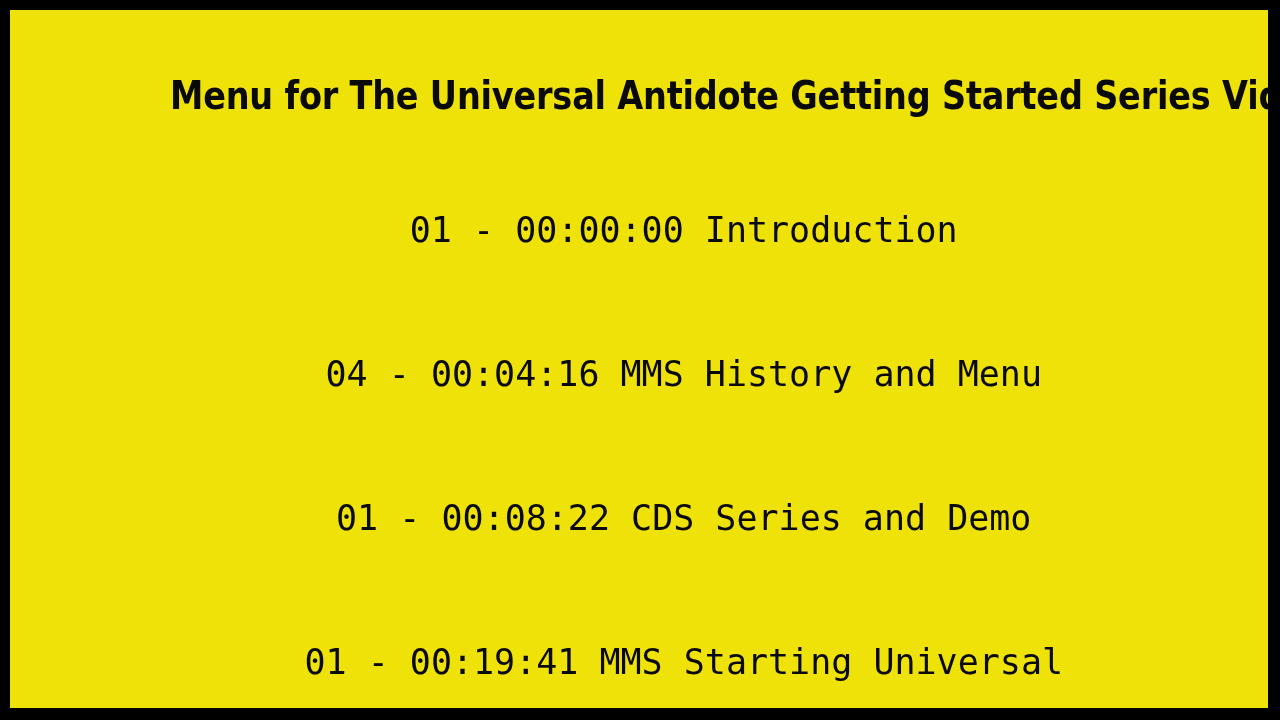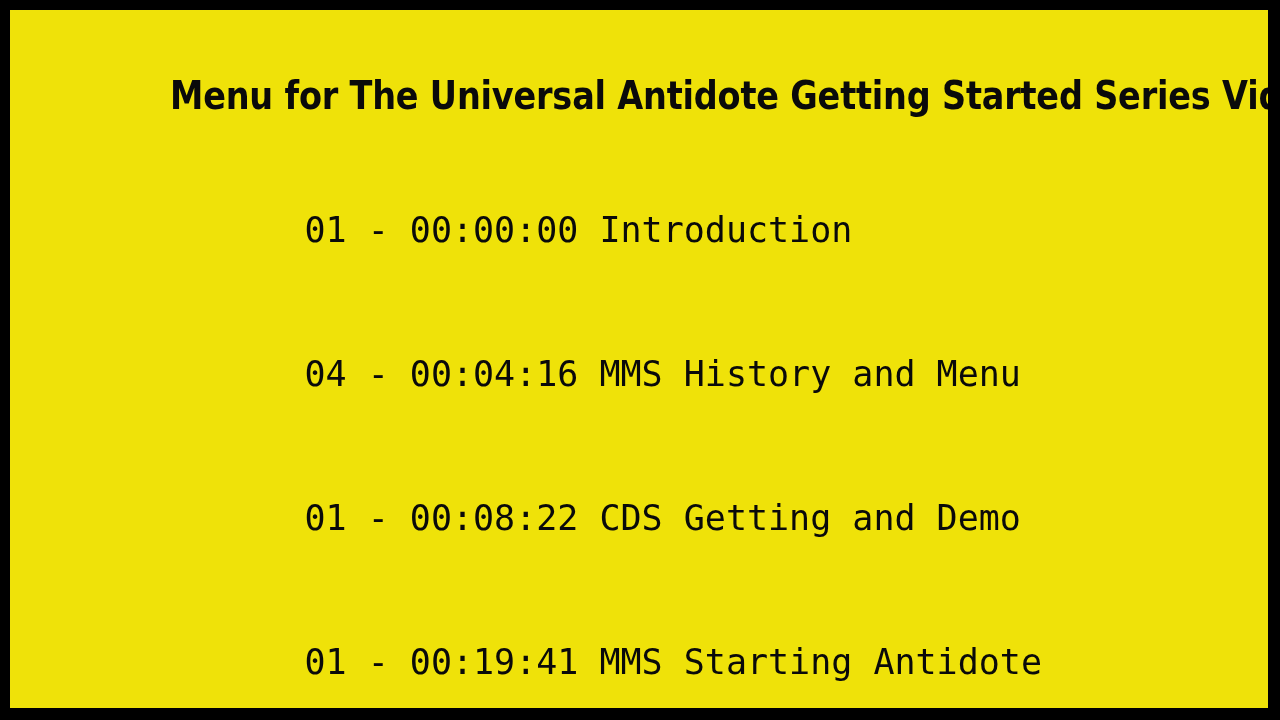--- a/index.html
+++ b/index.html
@@ -52,20 +52,21 @@
     list-style: none;
   }
 
   .menu-row {
     font-family: "DejaVu Sans Mono", "Liberation Mono", monospace;
     font-size: 35px;
     line-height: 48px;
     color: #0A0A0A;
     white-space: pre;
     letter-spacing: 0px;
+    text-align: center;
   }
 
   .menu-row .num,
   .menu-row .sep,
   .menu-row .time,
   .menu-row .label {
     white-space: pre;
   }
 </style>
 </head>
@@ -76,21 +77,21 @@
   <h1 class="slide-title">Menu for The Universal Antidote Getting Started Series Videos</h1>
 
   <ul class="menu-list">
     <li class="menu-row">
       <span class="num">01</span><span class="sep"> - </span><span class="time">00:00:00</span><span class="sp"> </span><span class="label">Introduction</span>
     </li>
     <li class="menu-row">
       <span class="num">04</span><span class="sep"> - </span><span class="time">00:04:16</span><span class="sp"> </span><span class="label">MMS History and Menu</span>
     </li>
     <li class="menu-row">
-      <span class="num">01</span><span class="sep"> - </span><span class="time">00:08:22</span><span class="sp"> </span><span class="label">CDS Getting and Demo</span>
+      <span class="num">01</span><span class="sep"> - </span><span class="time">00:08:22</span><span class="sp"> </span><span class="label">CDS Series and Demo</span>
     </li>
     <li class="menu-row">
-      <span class="num">01</span><span class="sep"> - </span><span class="time">00:19:41</span><span class="sp"> </span><span class="label">MMS Starting Antidote</span>
+      <span class="num">01</span><span class="sep"> - </span><span class="time">00:19:41</span><span class="sp"> </span><span class="label">MMS Starting Universal</span>
     </li>
 
   </ul>
 
 </div>
 
 </body></html>

